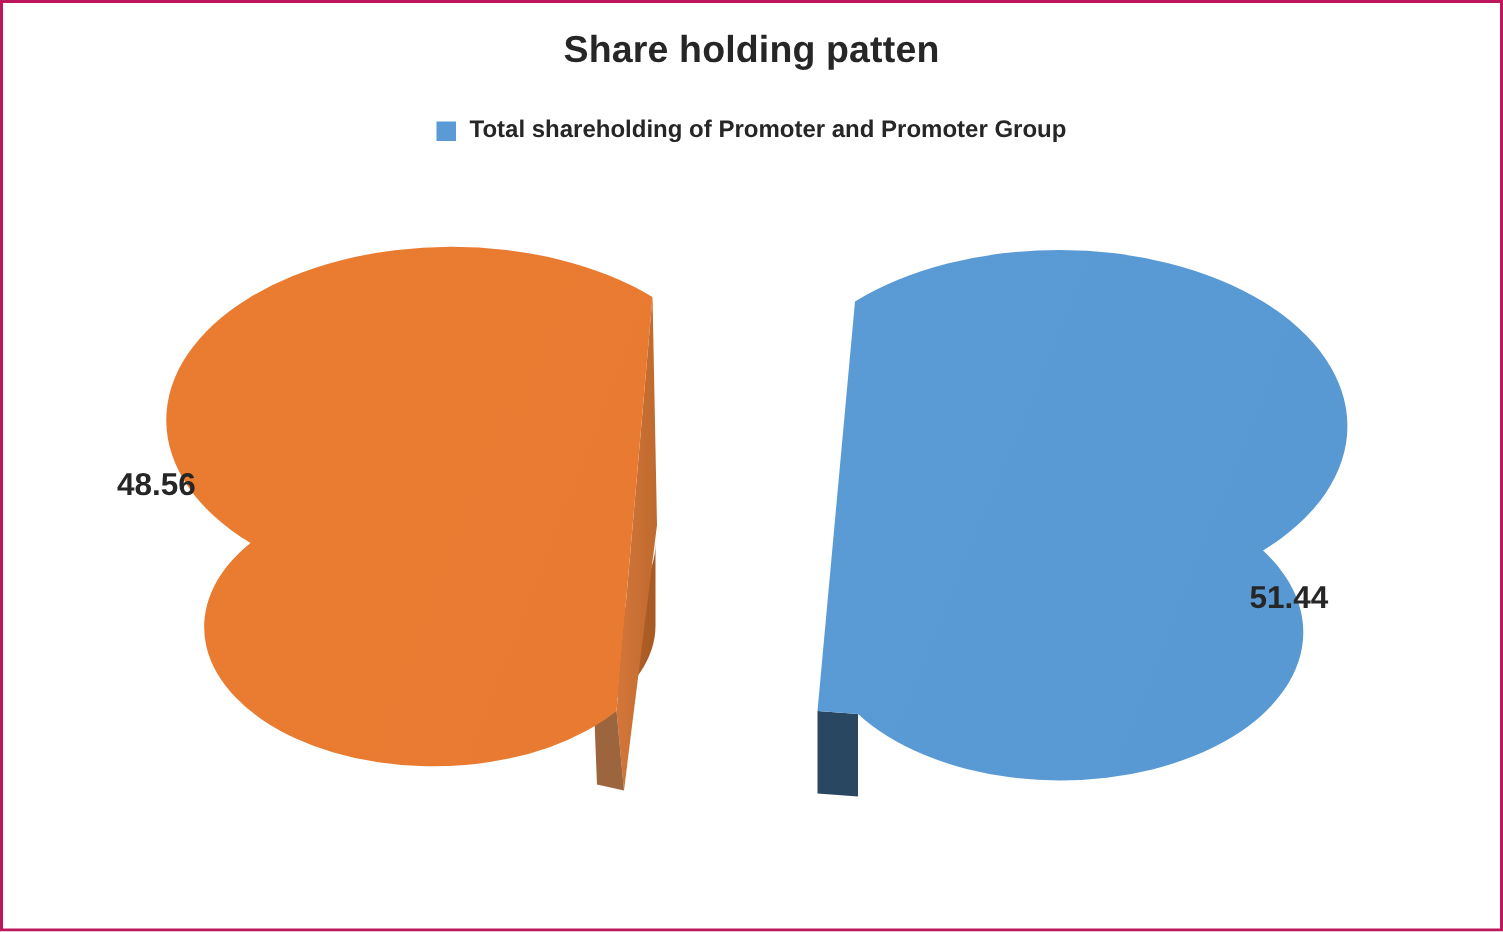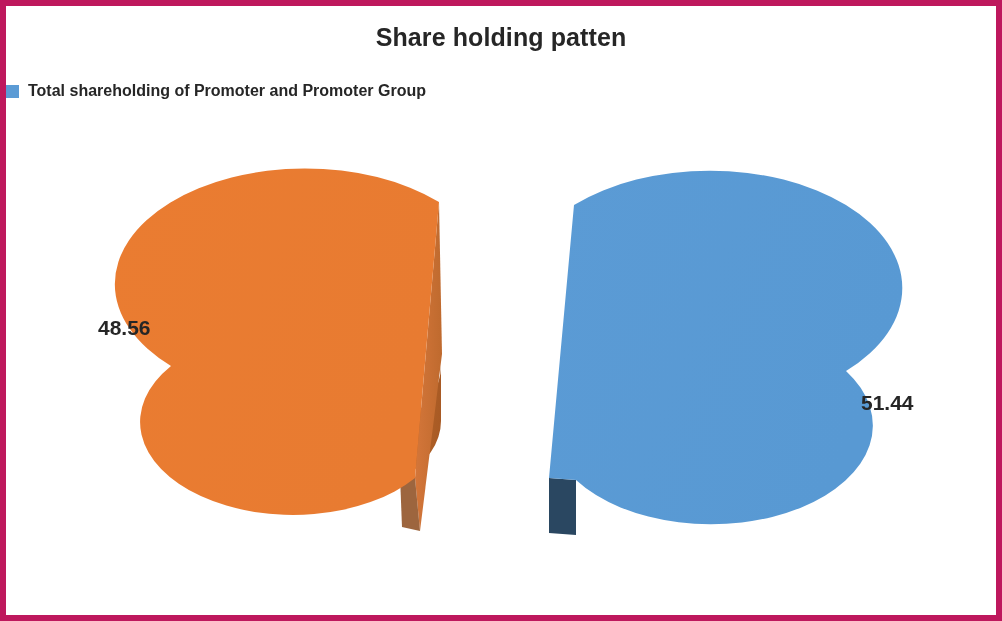--- a/index.html
+++ b/index.html
@@ -8,41 +8,42 @@
     background: #ffffff;
   }
   body {
     font-family: "Liberation Sans", sans-serif;
   }
   #chart-frame {
     position: relative;
     width: 1002px;
     height: 621px;
     box-sizing: border-box;
-    border: 6px solid #be185d;
+    border: 2px solid #be185d;
     background: #ffffff;
     overflow: hidden;
   }
   #chart-title {
     position: absolute;
     top: 17px;
     left: 0;
     width: 100%;
     text-align: center;
     font-size: 25px;
     font-weight: bold;
     color: #262626;
     letter-spacing: 0.1px;
   }
   #legend {
     position: absolute;
     top: 76px;
     left: 0;
     width: 100%;
     display: flex;
+    justify-content: center;
     align-items: center;
     gap: 28px;
   }
   .legend-entry {
     display: flex;
     align-items: center;
     gap: 9px;
   }
   .legend-swatch {
     width: 13px;
@@ -63,22 +64,22 @@
     width: 1002px;
     height: 621px;
   }
   .data-label {
     position: absolute;
     font-size: 21px;
     font-weight: bold;
     color: #262626;
     white-space: nowrap;
   }
-  #label-public  { left: 92px;  top: 310px; }
-  #label-promoter { left: 855px; top: 385px; }
+  #label-public  { left: 76px;  top: 310px; }
+  #label-promoter { left: 831px; top: 385px; }
 </style>
 </head>
 <body>
 
 <div id="chart-frame">
 
   <div id="chart-title">Share holding patten</div>
 
   <div id="legend">
     <div class="legend-entry">

